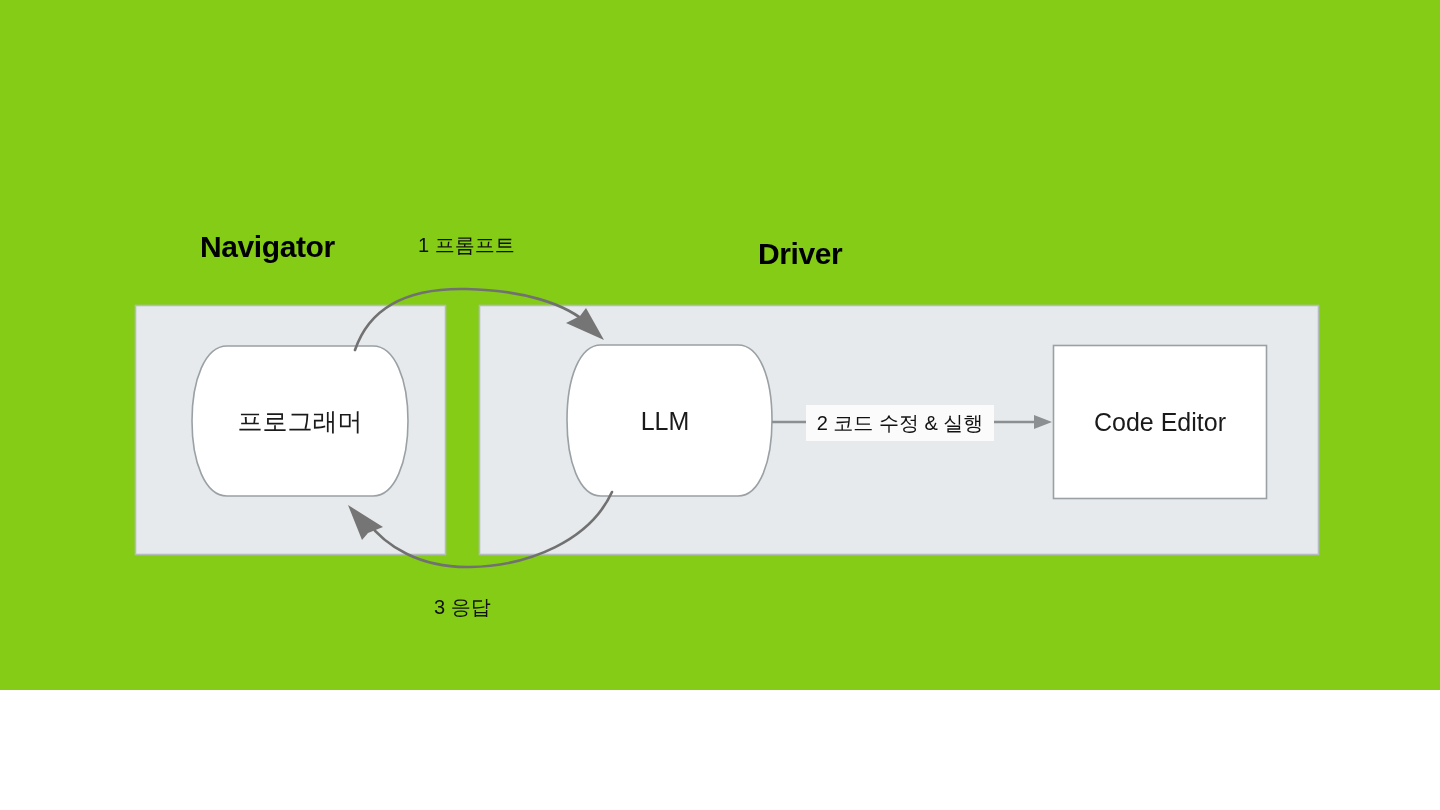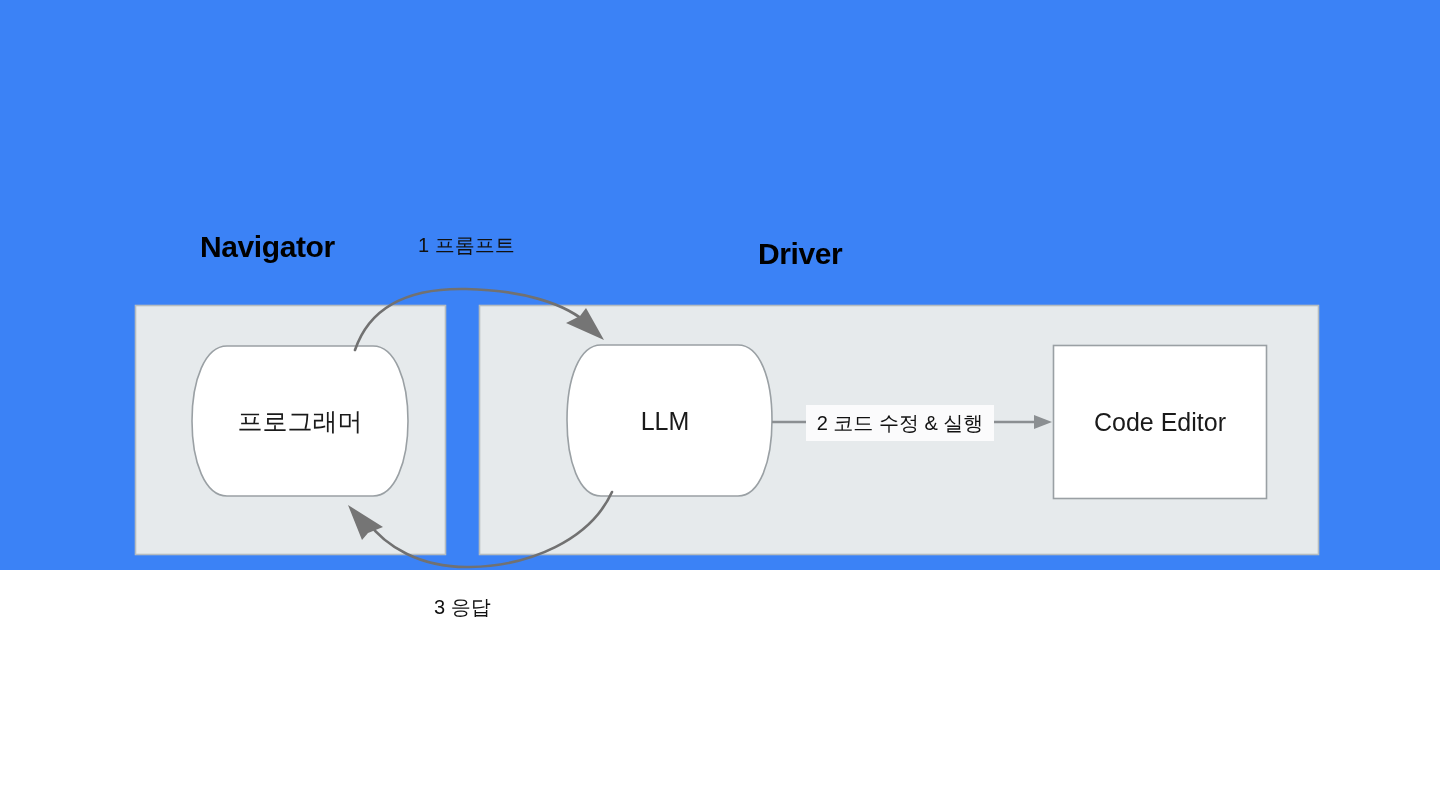--- a/index.html
+++ b/index.html
@@ -9,22 +9,22 @@
   }
   body {
     width: 1440px;
     height: 810px;
     font-family: "Liberation Sans", "DejaVu Sans", sans-serif;
     overflow: hidden;
   }
   #canvas {
     position: relative;
     width: 1440px;
-    height: 570px;
-    background: #3b82f6;
+    height: 690px;
+    background: #84cc16;
   }
   #diagram-svg {
     position: absolute;
     left: 0;
     top: 0;
     width: 1440px;
     height: 810px;
   }
 
   

